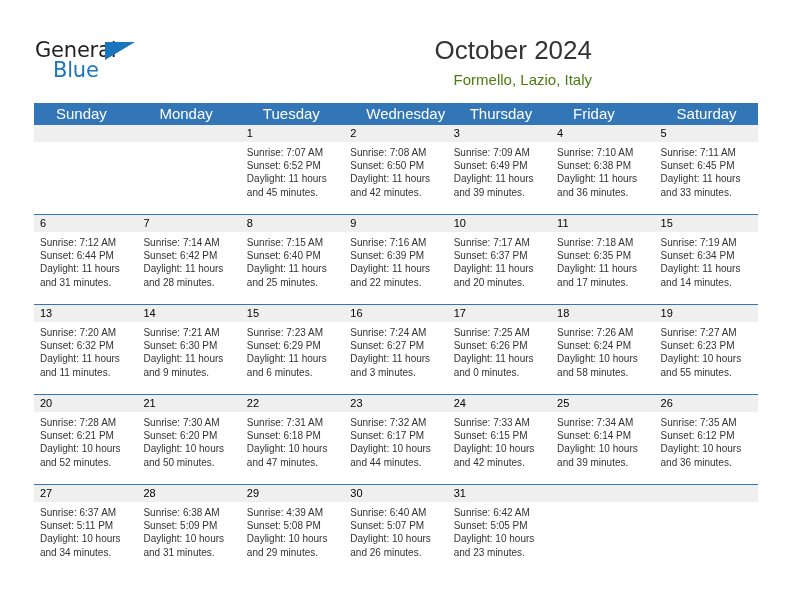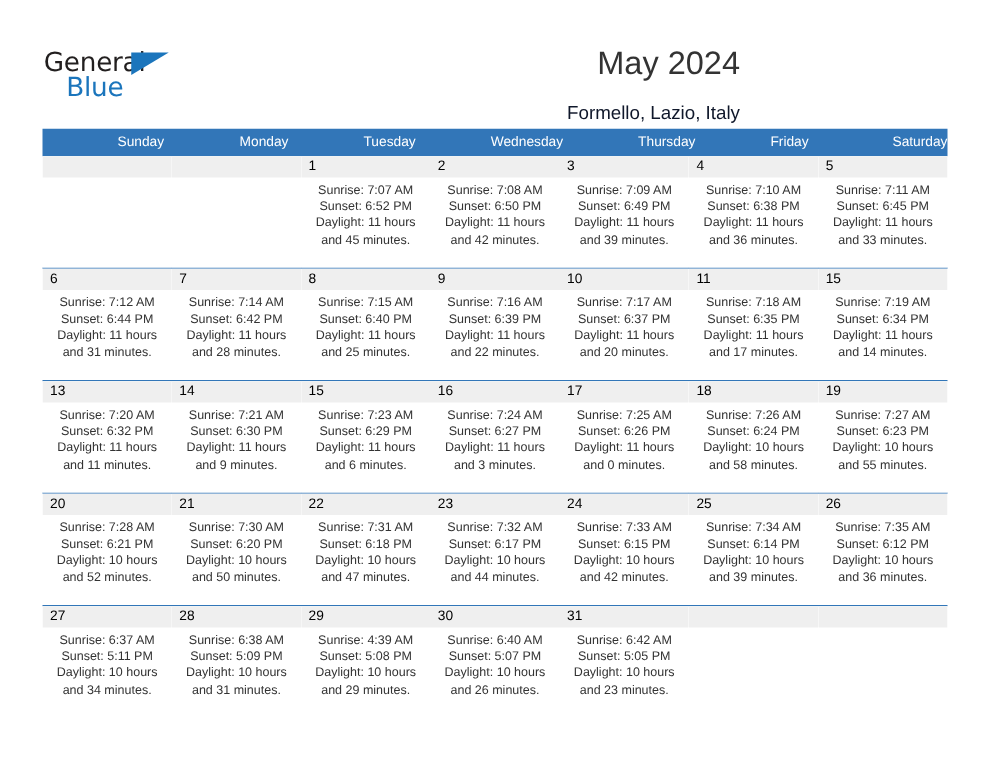--- a/index.html
+++ b/index.html
@@ -72,47 +72,46 @@
   }
   .cal-title {
     font-size: 26px;
     color: #333333;
     line-height: 32px;
     white-space: nowrap;
     font-weight: normal;
   }
   .cal-subtitle {
     font-size: 15px;
-    color: #0f172a;
+    color: #4d7c0f;
     line-height: 22px;
-    margin-top: 14px;
+    margin-top: 3px;
     white-space: nowrap;
   }
 
   
   .calendar {
     position: absolute;
     left: 34px;
     top: 103px;
     width: 724px;
   }
   .dow-row {
     display: flex;
     background: #3276b8;
     height: 22px;
   }
   .dow-cell {
     flex: 1 1 0;
     color: #ffffff;
-    font-size: 11px;
+    font-size: 15px;
     line-height: 22px;
-    padding-left: 12px;
+    padding-left: 22px;
     box-sizing: border-box;
     white-space: nowrap;
-    margin-left: 48px;
   }
 
   .week-row {
     display: flex;
     height: 90px;
     border-bottom: 1.5px solid #3276b8;
     box-sizing: border-box;
   }
   .week-row.last { border-bottom: none; }
 
@@ -133,21 +132,20 @@
   }
   .daynum {
     font-size: 11px;
     line-height: 17px;
     padding-left: 6px;
     color: #000000;
     display: block;
   }
   .day-body {
     padding: 4px 6px 0 6px;
-    text-align: center;
   }
   .day-body div {
     font-size: 10px;
     line-height: 13.2px;
     color: #333333;
     white-space: nowrap;
   }
 </style>
 </head>
 <body>
@@ -156,21 +154,21 @@
 
   <div class="header">
 
     <div class="logo">
       <span class="logo-general">General</span>
       <span class="logo-triangle"></span>
       <span class="logo-blue">Blue</span>
     </div>
 
     <div class="title-block">
-      <div class="cal-title">May 2024</div>
+      <div class="cal-title">October 2024</div>
       <div class="cal-subtitle">Formello, Lazio, Italy</div>
     </div>
 
   </div>
 
   <div class="calendar">
     <div class="dow-row" id="dow-row">
         <div class="dow-cell">Sunday</div>
         <div class="dow-cell">Monday</div>
         <div class="dow-cell">Tuesday</div>

